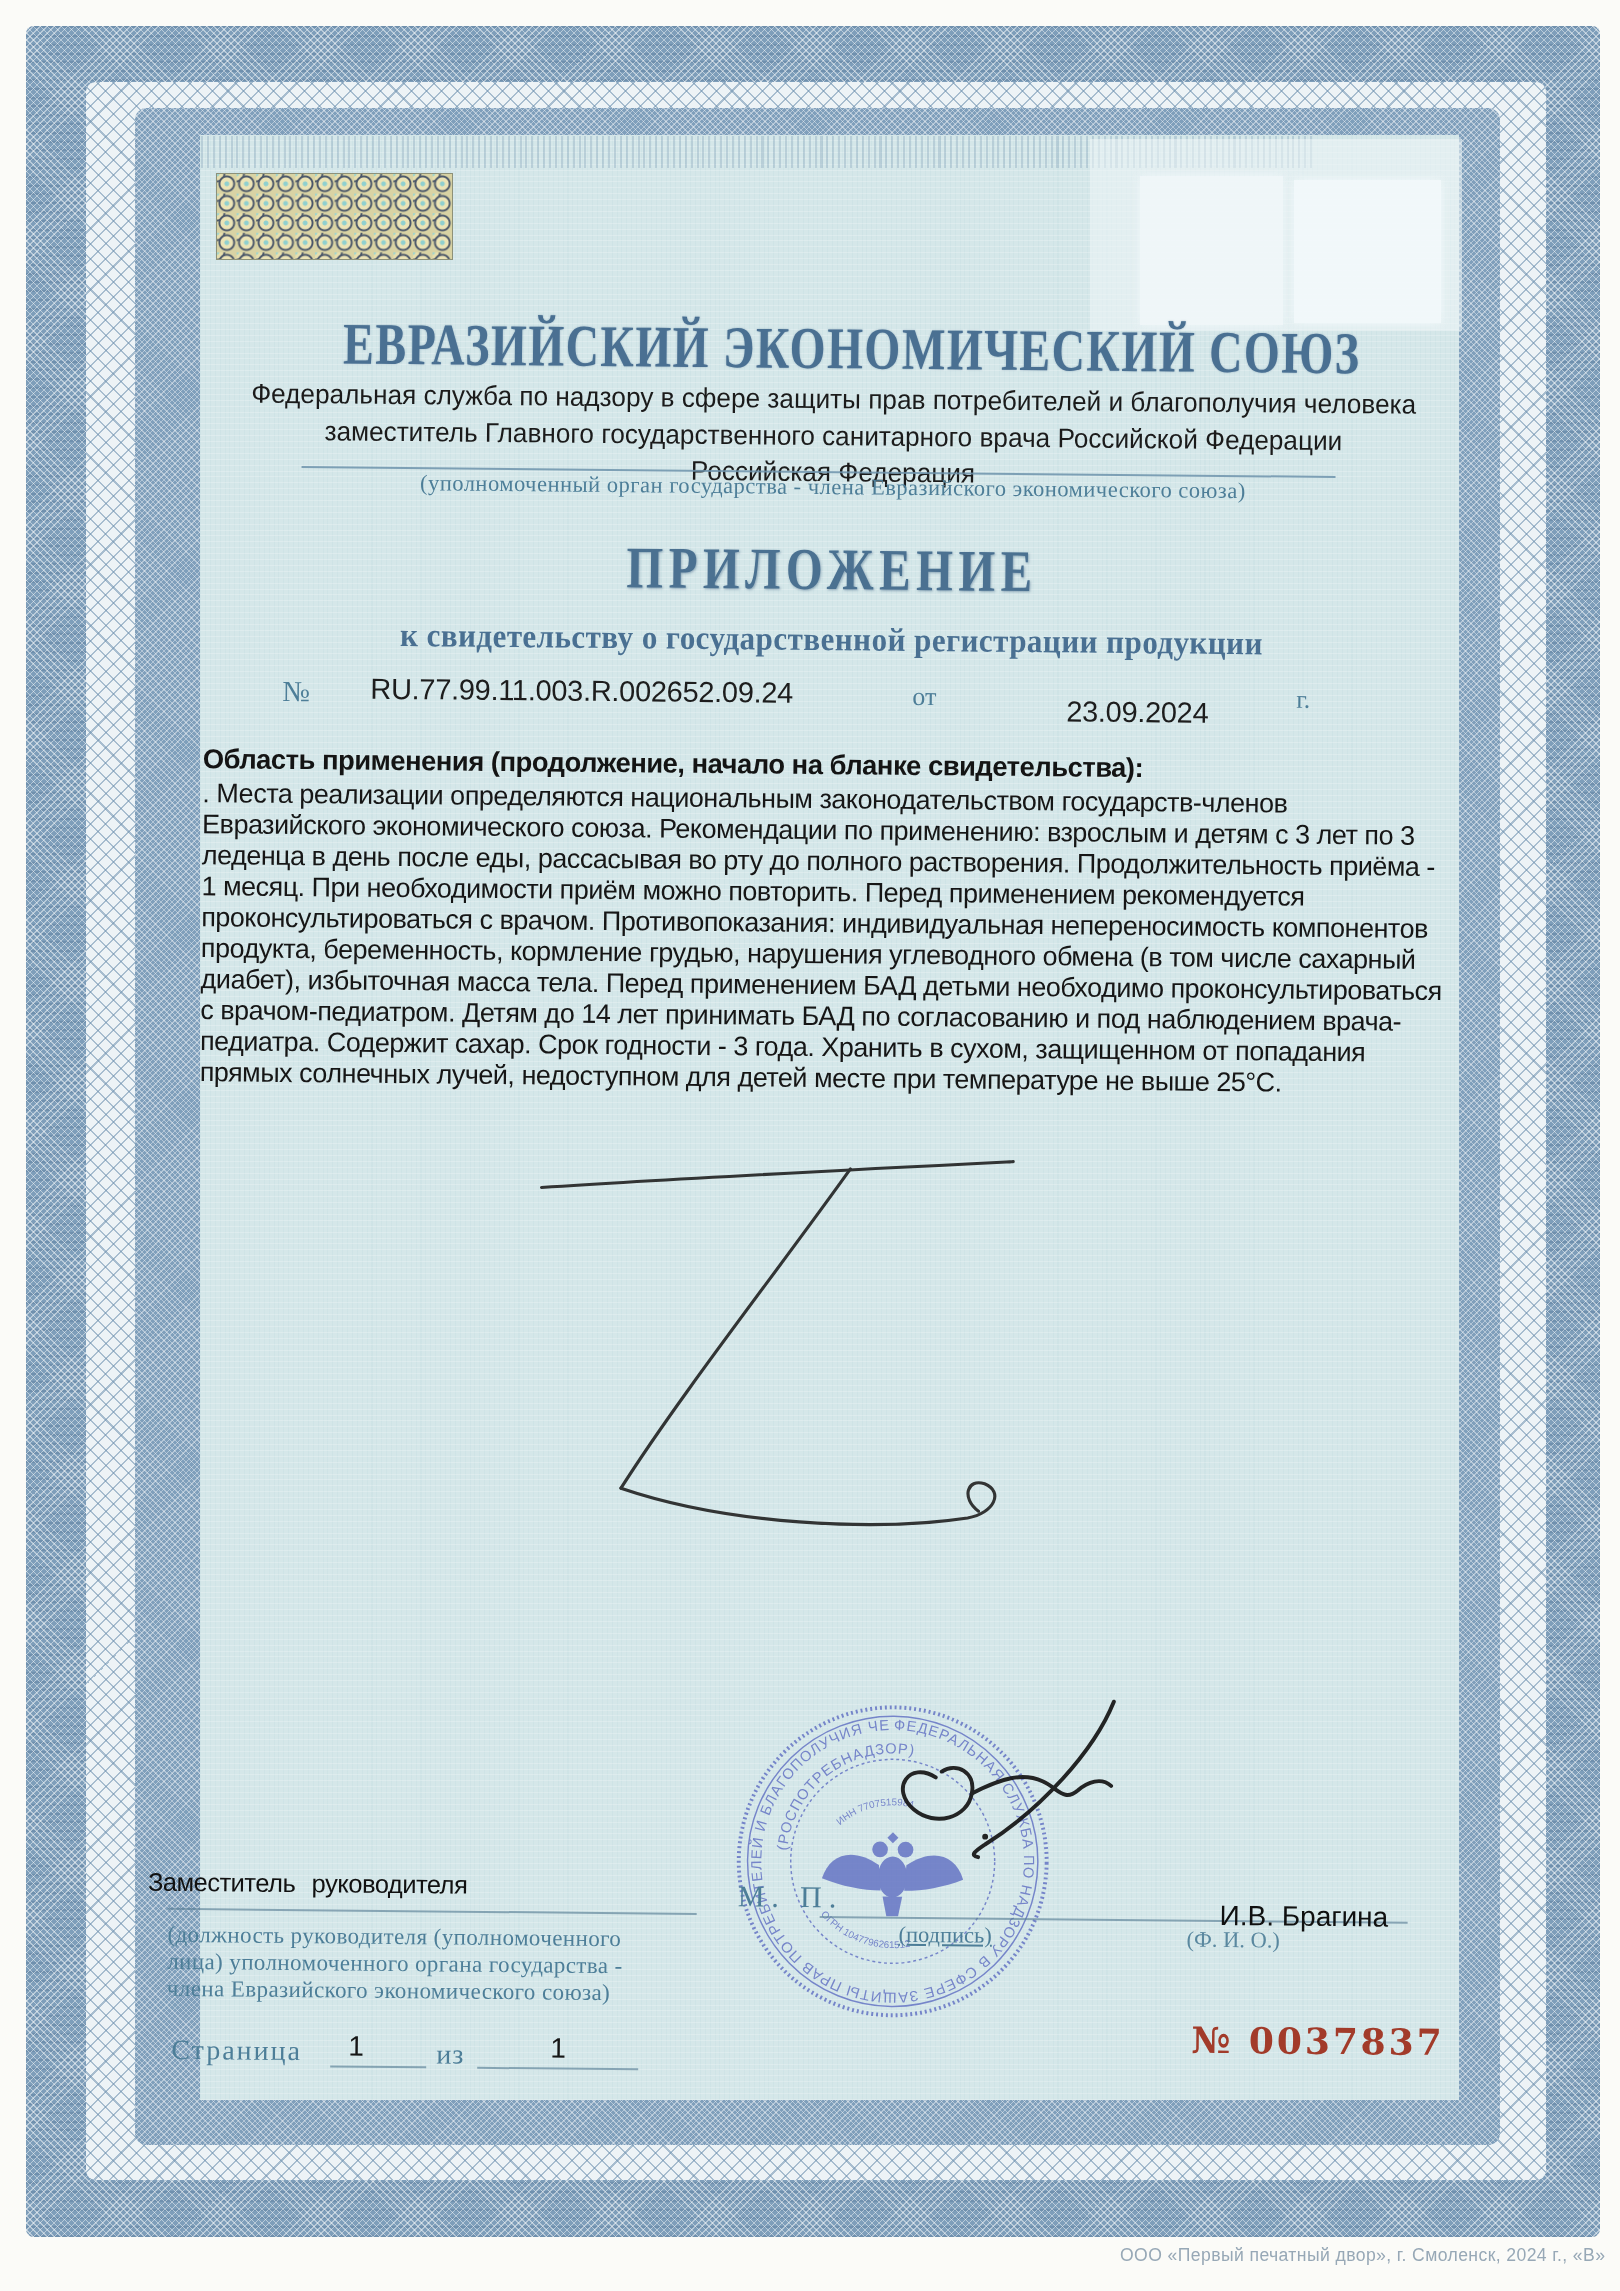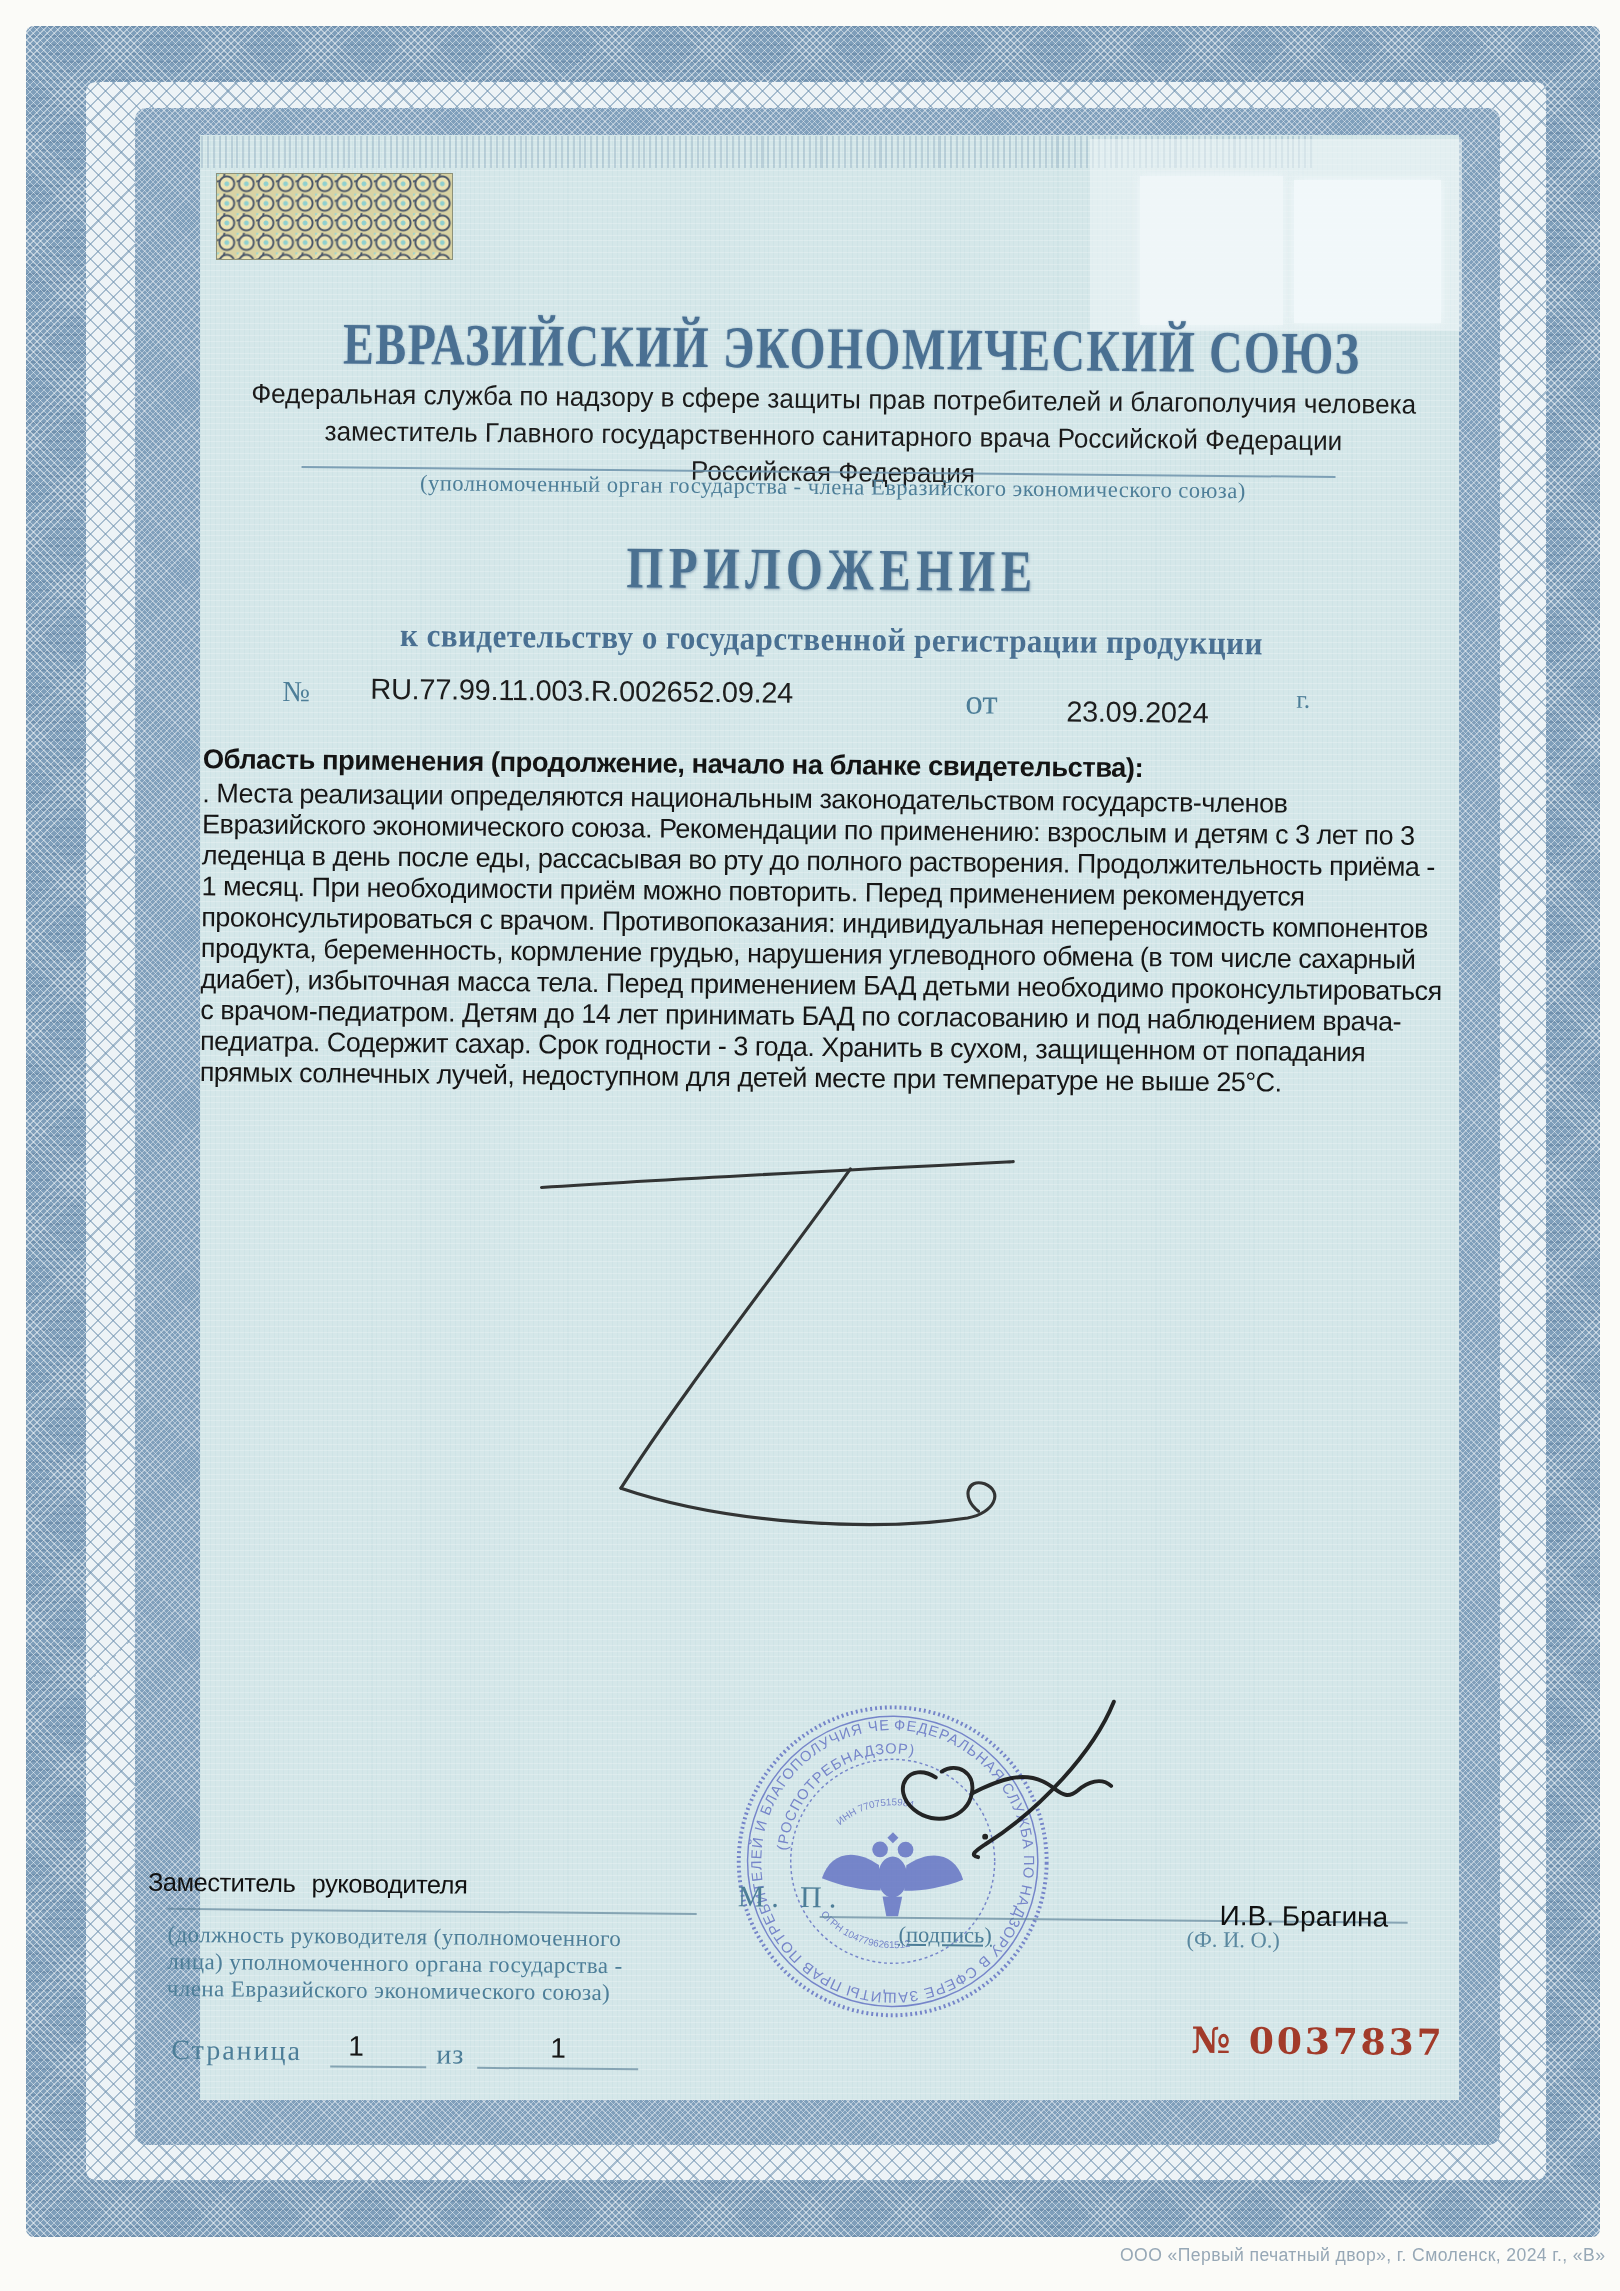--- a/index.html
+++ b/index.html
@@ -90,21 +90,21 @@
       <div class="org-line" style="margin-top:4.9px">Российская Федерация</div>
     </div>
     <div class="abs rule" style="left:299px;top:471px;width:1034px"></div>
     <div class="abs col auth-caption">(уполномоченный орган государства - члена Евразийского экономического союза)</div>
 
     <div class="abs col doc-title">ПРИЛОЖЕНИЕ</div>
     <div class="abs col doc-subtitle">к свидетельству о государственной регистрации продукции</div>
 
     <div class="abs lbl" style="left:282px;top:680px;font-size:29px">№</div>
     <div class="abs num-val" style="left:370px;top:677px">RU.77.99.11.003.R.002652.09.24</div>
-    <div class="abs lbl" style="left:965px;top:681px;font-size:35px">от</div>
+    <div class="abs lbl" style="left:912px;top:681px;font-size:26px">от</div>
     <div class="abs num-val" style="left:1066px;top:693px">23.09.2024</div>
     <div class="abs lbl" style="left:1296px;top:680px;font-size:25.5px">г.</div>
 
     <div class="abs section-h">Область применения (продолжение, начало на бланке свидетельства):</div>
     <div class="abs body-text">. Места реализации определяются национальным законодательством государств-членов Евразийского экономического союза. Рекомендации по применению: взрослым и детям с 3 лет по 3 леденца в день после еды, рассасывая во рту до полного растворения. Продолжительность приёма - 1 месяц. При необходимости приём можно повторить. Перед применением рекомендуется проконсультироваться с врачом. Противопоказания: индивидуальная непереносимость компонентов продукта, беременность, кормление грудью, нарушения углеводного обмена (в том числе сахарный диабет), избыточная масса тела. Перед применением БАД детьми необходимо проконсультироваться с врачом-педиатром. Детям до 14 лет принимать БАД по согласованию и под наблюдением врача-педиатра. Содержит сахар. Срок годности - 3 года. Хранить в сухом, защищенном от попадания прямых солнечных лучей, недоступном для детей месте при температуре не выше 25°С.</div>
 
     <svg class="abs" style="left:0;top:0" width="1620" height="2292" viewBox="0 0 1653 2338">
       <g fill="none" stroke="#1c1c1c" stroke-width="3.2" stroke-linecap="round" opacity=".88">
         <path d="M 557,1214 C 700,1203 920,1190 1038,1183"></path>
         <path d="M 872,1192 C 800,1295 700,1425 641,1520"></path>

